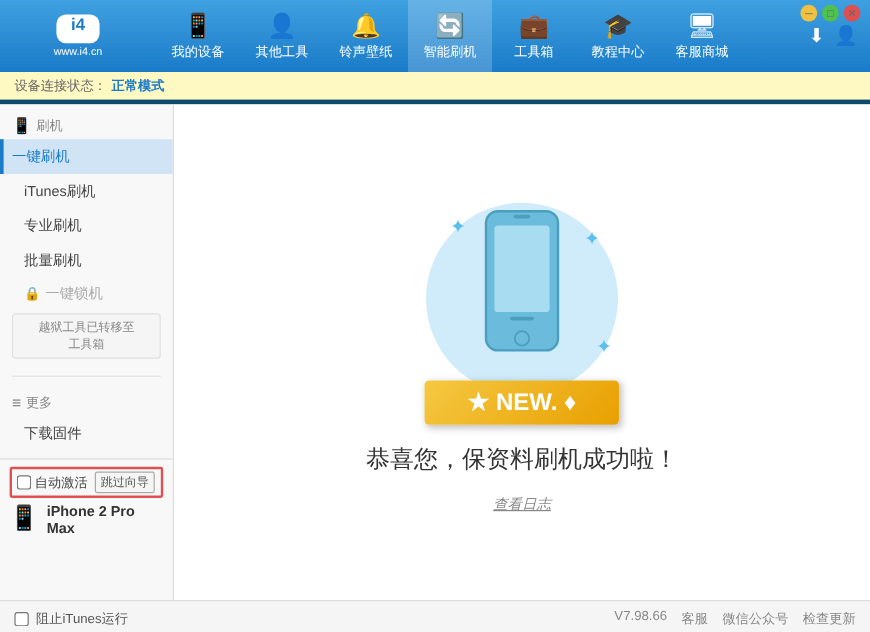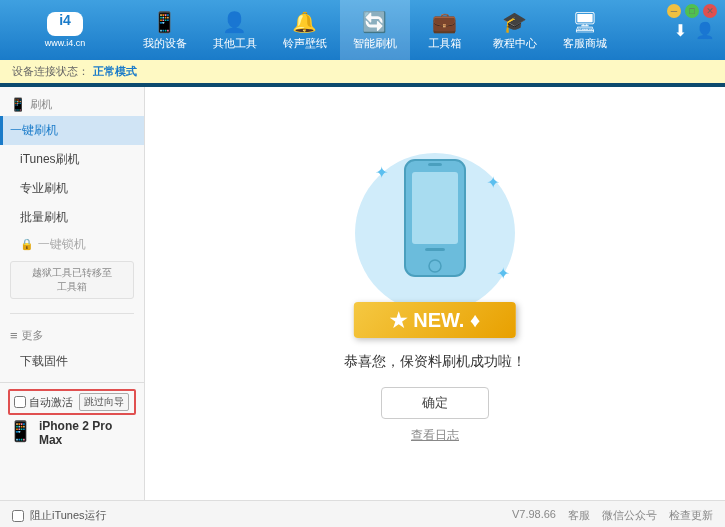--- a/index.html
+++ b/index.html
@@ -58,23 +58,23 @@
 
     
     .content { flex: 1; display: flex; flex-direction: column; align-items: center; justify-content: center; background: #fff; position: relative; }
     .illustration { position: relative; width: 180px; height: 200px; margin-bottom: 10px; }
     .phone-bg-circle { width: 160px; height: 160px; background: #d0ecfa; border-radius: 50%; position: absolute; top: 10px; left: 10px; }
     .phone-svg { position: absolute; top: 15px; left: 50%; transform: translateX(-50%); z-index: 2; }
     .sparkle { position: absolute; color: #5bbfef; font-size: 16px; z-index: 4; }
     .sparkle1 { top: 20px; left: 30px; }
     .sparkle2 { top: 30px; right: 25px; }
     .sparkle3 { bottom: 60px; right: 15px; }
-    .success-text { font-size: 14px; color: #333; margin-bottom: 16px; }
+    .success-text { font-size: 20px; color: #333; margin-bottom: 16px; }
     .confirm-btn { background: #fff; border: 1px solid #ccc; border-radius: 4px; padding: 6px 40px; font-size: 13px; cursor: pointer; color: #444; margin-bottom: 8px; }
-    .view-log { font-size: 12px; color: #888; cursor: pointer; text-decoration: underline; }
+    .view-log { font-size: 12px; color: #888; cursor: pointer; text-decoration: underline; font-style: italic; }
 
     
     .footer { height: 30px; background: #f5f5f5; border-top: 1px solid #ddd; display: flex; align-items: center; padding: 0 12px; justify-content: space-between; }
     .footer-left { display: flex; align-items: center; gap: 6px; }
     .footer-checkbox { width: 12px; height: 12px; }
     .footer-label { font-size: 11px; color: #555; }
     .footer-right { display: flex; gap: 12px; font-size: 11px; color: #888; }
     .footer-right span { cursor: pointer; }
   </style>
 </head>
@@ -215,21 +215,20 @@
           </svg>
         </div>
 
         <div style="position:absolute; bottom: 5px; left: 50%; transform: translateX(-50%); background: linear-gradient(135deg, #f5c842 0%, #e8a000 100%); color: #fff; font-weight: bold; font-size: 20px; padding: 6px 36px; border-radius: 4px; z-index: 3; white-space: nowrap; box-shadow: 2px 2px 6px rgba(0,0,0,0.25);">
           ★ <span>NEW</span>. ♦
         </div>
       </div>
 
       <div class="success-text">恭喜您，保资料刷机成功啦！</div>
 
-      <button class="confirm-btn">确定</button>
 
       <div class="view-log">查看日志</div>
     </div>
   </div>
 
   <div class="footer">
     <div class="footer-left">
       <input type="checkbox" class="footer-checkbox" style="">
       <span class="footer-label">阻止iTunes运行</span>
     </div>

